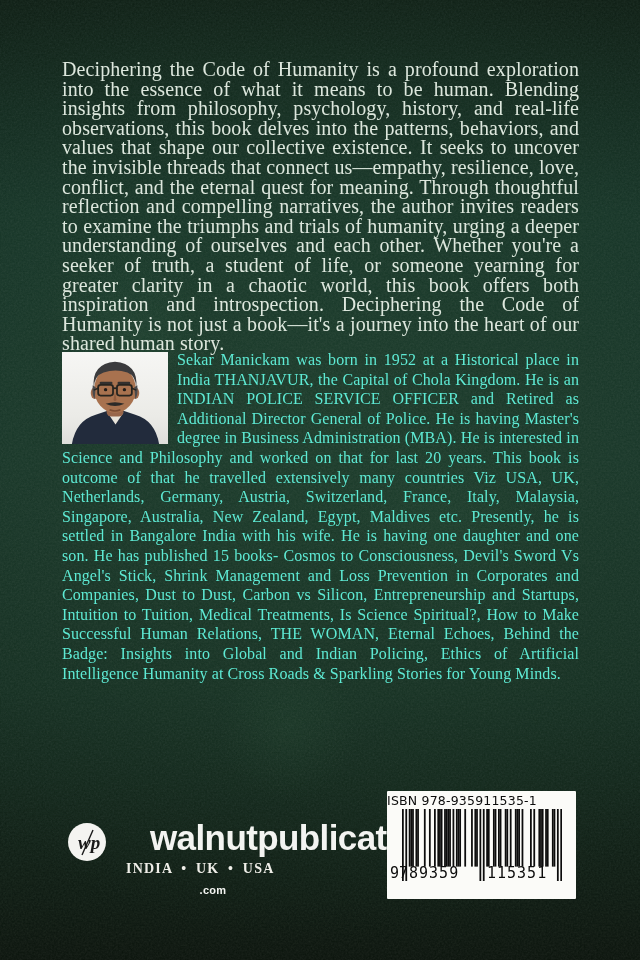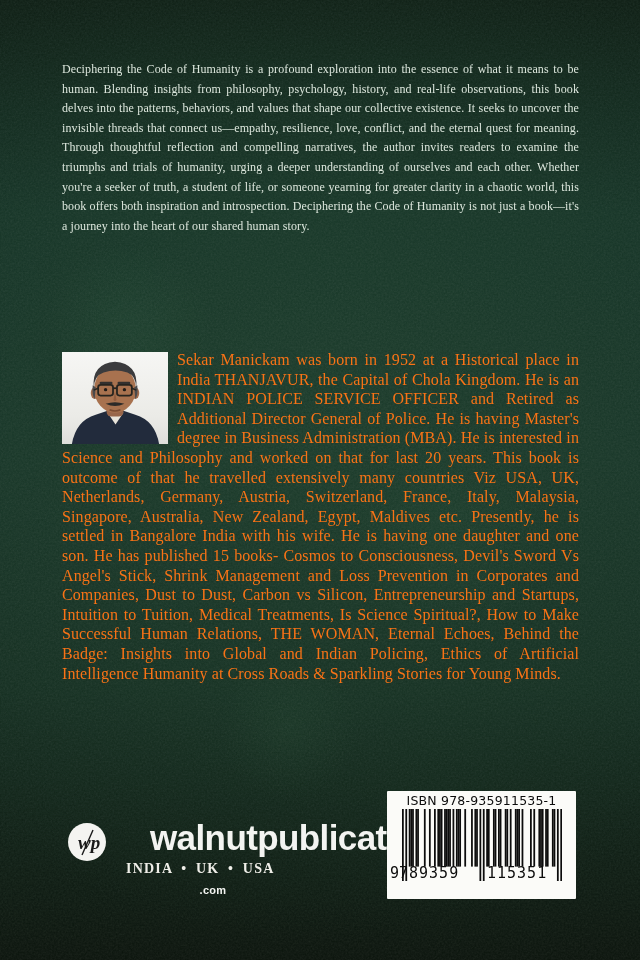--- a/index.html
+++ b/index.html
@@ -16,33 +16,33 @@
       radial-gradient(circle 150px at 70% 56%, rgba(44,88,60,0.16), rgba(0,0,0,0) 70%),
       radial-gradient(circle 100px at 45% 76%, rgba(50,96,66,0.14), rgba(0,0,0,0) 70%),
       radial-gradient(ellipse 140% 85% at 50% 45%, rgba(32,68,46,0.45), rgba(0,0,0,0) 62%),
       linear-gradient(180deg,#0b1c12 0%, #123023 22%, #143124 48%, #112a1d 72%, #0a170e 94%, #081109 100%);
   }
   .grain{position:absolute;inset:0;opacity:0.10;mix-blend-mode:screen;pointer-events:none;}
   .synopsis{
     position:absolute;left:62px;top:60px;width:517px;
     margin:0;
     color:#dde7dd;
-    font-size:12px;line-height:19.6px;
+    font-size:20px;line-height:19.6px;
     text-align:justify;
     letter-spacing:0.1px;
   }
   .author-name{
     position:absolute;left:62px;top:322px;margin:0;
     color:#eff4ef;
     font-size:20px;font-weight:bold;font-style:italic;
     letter-spacing:0.3px;
   }
   .bio{
     position:absolute;left:62px;top:350px;width:517px;
-    color:#f97316;
+    color:#5eead4;
     font-size:16px;line-height:19.6px;
     text-align:justify;
     letter-spacing:0.1px;
   }
   .author-photo{
     float:left;
     width:106px;height:92px;
     margin:2px 9px 3px 0;
     background:#f2f2ef;
   }
@@ -65,21 +65,20 @@
     font-size:14px;font-weight:bold;
     letter-spacing:1.2px;word-spacing:4px;
     white-space:nowrap;
   }
   .barcode-box{
     position:absolute;left:387px;top:791px;width:189px;height:108px;
     background:#fbfbf8;border-radius:1px;
   }
   .isbn-label{
     position:absolute;left:0;right:0;top:2px;
-    text-align:center;
     font-family:"DejaVu Sans", sans-serif;
     font-size:12.5px;color:#0c0c0c;letter-spacing:0.2px;
   }
   .bars{position:absolute;left:15px;top:18px;width:160px;height:72px;}
   .digits{
     position:absolute;left:0;top:72px;width:100%;height:20px;
     font-family:"DejaVu Sans Mono", monospace;
     font-size:15px;color:#0c0c0c;
   }
   .digits span{position:absolute;top:1px;letter-spacing:1px;}

